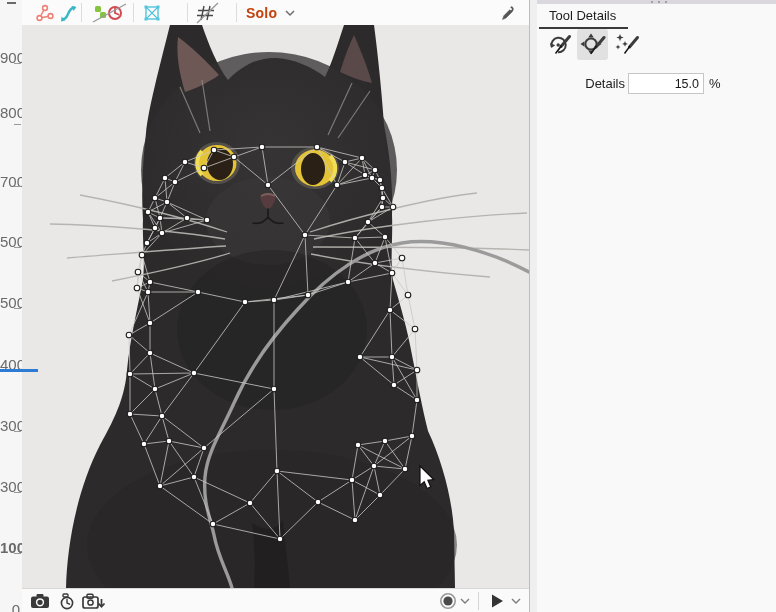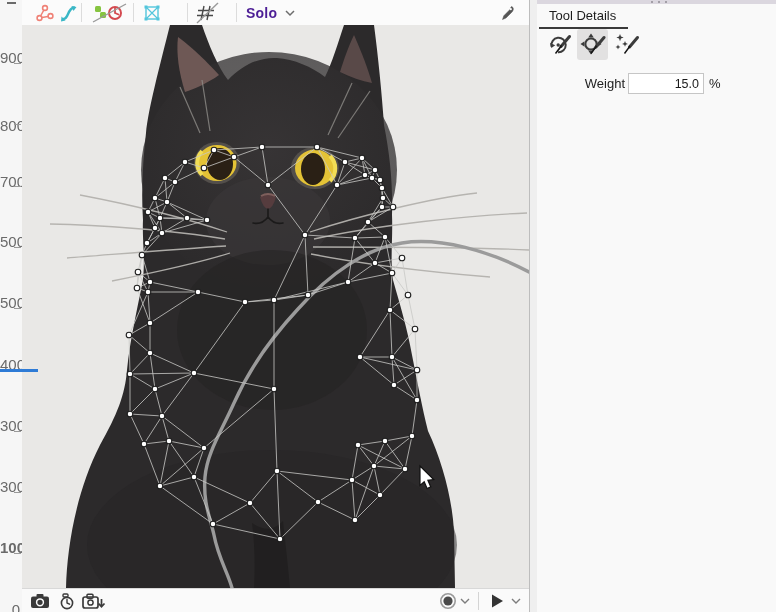--- a/index.html
+++ b/index.html
@@ -10,21 +10,21 @@
   .ruler .rlabel{position:absolute;left:0;width:20px;text-align:right;font-size:15px;color:#6a6a6a;}
   .ruler .rtick{position:absolute;left:14px;width:7px;height:1px;background:#9a9a9a;}
   .ruler .collapse-dash{position:absolute;left:7px;top:2px;width:9px;height:2px;background:#6a6a6a;}
   .playhead{position:absolute;left:0;top:369px;width:38px;height:3px;background:#2e7bd6;z-index:30;}
   
   .main{position:absolute;left:22px;top:0;width:507px;height:612px;}
   .toolbar{position:absolute;left:0;top:0;width:507px;height:25px;background:#fbfbfb;border-bottom:1px solid #d8d8d8;}
   .tbi{position:absolute;top:2px;width:22px;height:21px;display:flex;align-items:center;justify-content:center;}
   .tsep{position:absolute;top:3px;width:1px;height:19px;background:#dcdcdc;}
   .solo{position:absolute;left:224px;top:0;height:25px;display:flex;align-items:center;gap:8px;cursor:default;}
-  .solo .solo-txt{font-size:14px;font-weight:600;color:#4c1d95;letter-spacing:.2px;}
+  .solo .solo-txt{font-size:14px;font-weight:600;color:#c2410c;letter-spacing:.2px;}
   .canvas{position:absolute;left:0;top:25px;width:507px;height:563px;background:#e9e8e6;}
   .canvas svg{position:absolute;left:0;top:0;}
   .bottombar{position:absolute;left:0;top:588px;width:507px;height:24px;background:#fafafa;border-top:1px solid #d8d8d8;}
   .bbi{position:absolute;top:2px;width:24px;height:20px;display:flex;align-items:center;justify-content:center;}
   .bsep{position:absolute;top:3px;width:1px;height:18px;background:#d4d4d4;}
   
   .splitter{position:absolute;left:529px;top:0;width:8px;height:612px;background:#efefef;
             border-left:1px solid #bdbdbd;border-right:1px solid #c9c9c9;}
   
   .panel{position:absolute;left:537px;top:0;width:239px;height:612px;background:#f9f9f9;}
@@ -45,21 +45,21 @@
 </head>
 <body>
 
 <div class="app">
 
   <div class="ruler">
     <div class="collapse-dash"></div>
     <div id="ruler-labels">
         <span class="rlabel" style="top: 49px;">900</span>
         <div class="rtick" style="top: 63px;"></div>
-        <span class="rlabel" style="top: 117px;">800</span>
+        <span class="rlabel" style="top: 104px;">800</span>
         <div class="rtick" style="top: 124.3px;"></div>
         <span class="rlabel" style="top: 173px;">700</span>
         <div class="rtick" style="top: 185.6px;"></div>
         <span class="rlabel" style="top: 232.9px;">500</span>
         <div class="rtick" style="top: 246.9px;"></div>
         <span class="rlabel" style="top: 294.2px;">500</span>
         <div class="rtick" style="top: 308.2px;"></div>
         <span class="rlabel" style="top: 355.5px;">400</span>
         <div class="rtick" style="top: 369.5px;"></div>
         <span class="rlabel" style="top: 416.8px;">300</span>
@@ -569,18 +569,18 @@
         <svg width="26" height="26" viewBox="0 0 26 26">
           <path d="M6 2 l1 2.6 2.6 1 -2.6 1 -1 2.6 -1 -2.6 -2.6 -1 2.6 -1 Z" fill="#3c3c3c"></path>
           <path d="M11 9 l0.8 2.1 2.1 0.8 -2.1 0.8 -0.8 2.1 -0.8 -2.1 -2.1 -0.8 2.1 -0.8 Z" fill="#3c3c3c"></path>
           <path d="M4 12.5 l0.7 1.8 1.8 0.7 -1.8 0.7 -0.7 1.8 -0.7 -1.8 -1.8 -0.7 1.8 -0.7 Z" fill="#3c3c3c"></path>
           <path d="M23.5 5.5 L15.5 15" stroke="#3c3c3c" stroke-width="3" stroke-linecap="round"></path>
           <path d="M16 14 L10.5 21.5 L14 16.8 Z" fill="#141414" stroke="#141414" stroke-width="1.4"></path>
         </svg>
       </div>
     </div>
     <div class="frow" style="top:73px">
-      <span class="flabel">Weight</span>
+      <span class="flabel">Details</span>
       <input class="finput" type="text" value="15.0" style="">
       <span class="funit">%</span>
     </div>
   </div>
 </div>
 
 </body></html>

